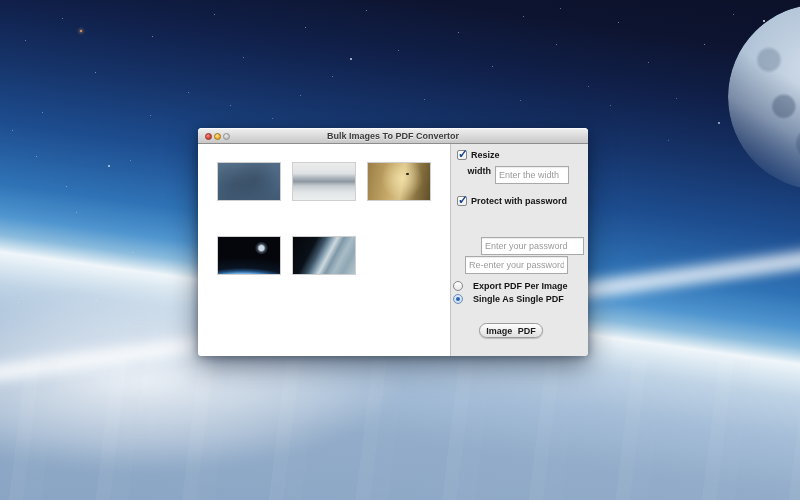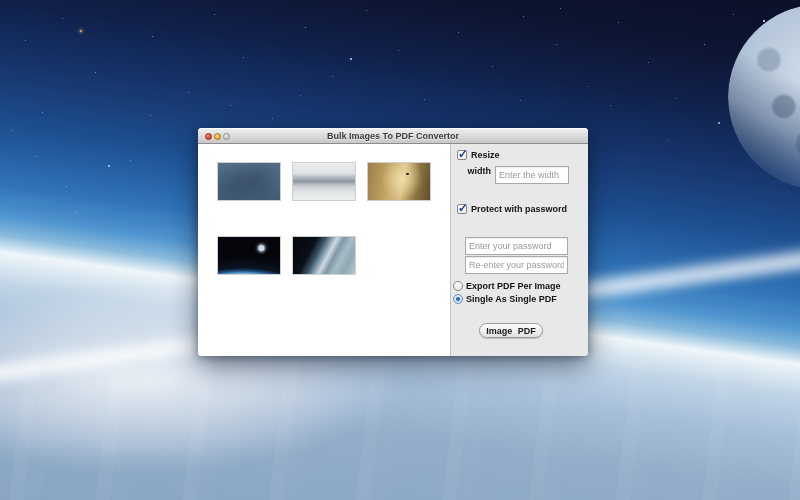--- a/index.html
+++ b/index.html
@@ -108,21 +108,21 @@
   .checkbox.checked::before{content:"\2713";position:absolute;left:0;top:-4px;
     font-size:12px;font-weight:bold;color:#15458f;}
   .frow{position:absolute;left:0;display:flex;align-items:flex-start;}
   .flabel{width:40px;text-align:right;margin-right:4px;font-size:9px;font-weight:bold;color:#141414;}
   .field{height:14px;box-sizing:border-box;border:1px solid #a9a9a9;background:#fff;
     font-family:"Liberation Sans",sans-serif;font-size:9px;color:#333;padding:8px 3px;
     box-shadow:inset 0 1px 1px rgba(0,0,0,.08);}
   .field::placeholder{color:#9a9a9a;}
   .field.sz{width:74px;}
   .field.pw{width:103px;}
-  .rrow{position:absolute;left:2px;display:flex;align-items:center;gap:3px;}
+  .rrow{position:absolute;left:2px;display:flex;align-items:center;gap:10px;}
   .radio{position:relative;width:10px;height:10px;box-sizing:border-box;border:1px solid #868686;
     border-radius:50%;background:linear-gradient(#fff,#e8e8e8);flex:0 0 auto;}
   .radio.checked{background:radial-gradient(circle at 50% 40%, #fff 0%, #dcebfc 30%, #b7d3f2 100%);
     border-color:#6f8fb8;}
   .radio.checked::before{content:"";position:absolute;left:2px;top:2px;width:4px;height:4px;
     border-radius:50%;background:#2a62b4;}
   .export{position:absolute;left:28px;top:179px;width:64px;height:15px;
     border:1px solid #9b9b9b;border-radius:8px;
     background:linear-gradient(#fdfdfd,#ededed 55%,#e0e0e0);
     font-family:"Liberation Sans",sans-serif;font-size:9px;font-weight:bold;color:#1a1a1a;
@@ -164,26 +164,26 @@
           <span class="checkbox checked"></span>
           <span class="lbl">Resize</span>
         </div>
 
         <div class="frow" style="top:22px">
           <span class="flabel">width</span>
           <input class="field sz" type="text" placeholder="Enter the width" style="">
         </div>
 
 
-        <div class="row" style="top:60px">
+        <div class="row" style="top:52px">
           <span class="checkbox checked"></span>
           <span class="lbl">Protect with password</span>
         </div>
 
-        <input class="field pw" type="text" style="position: absolute; left: 14px; top: 93px;" placeholder="Enter your password">
+        <input class="field pw" type="text" style="position: absolute; left: 30px; top: 93px;" placeholder="Enter your password">
         <input class="field pw" type="text" style="position: absolute; left: 14px; top: 112px; text-align: right;" placeholder="Re-enter your password">
 
         <div class="rrow" style="top:137px">
           <span class="radio"></span>
           <span class="lbl">Export PDF Per Image</span>
         </div>
         <div class="rrow" style="top:150px">
           <span class="radio checked"></span>
           <span class="lbl">Single As Single PDF</span>
         </div>

